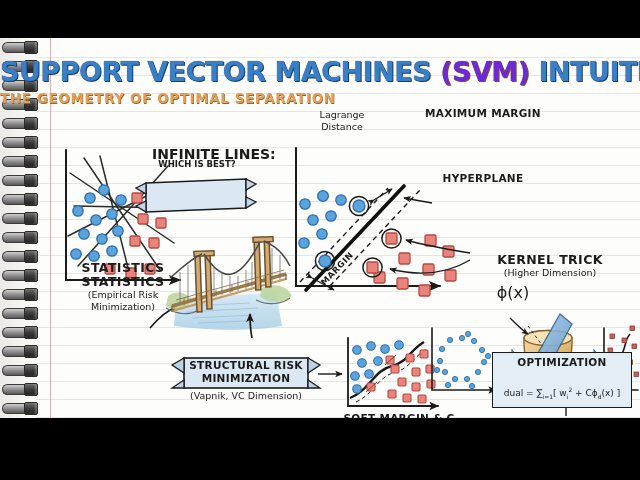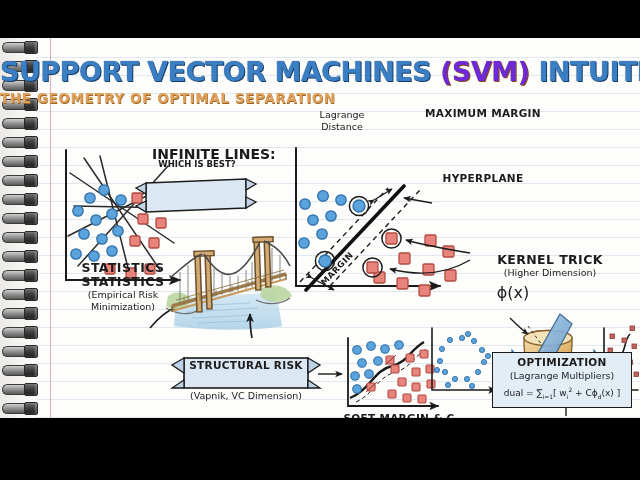--- a/index.html
+++ b/index.html
@@ -443,26 +443,26 @@
     <div class="lbl sm" style="left:300px;top:83px;width:84px;">Distance</div>
 
     <div class="lbl med" style="left:388px;top:69px;width:190px;">MAXIMUM MARGIN</div>
     <div class="lbl med" style="left:388px;top:98px;width:190px;margin-top:36px;">HYPERPLANE</div>
 
 
     <div class="lbl xs" style="left:316px;top:245px;width:50px;font-weight:700;letter-spacing:.6px;
          transform:rotate(-46deg);transform-origin:left top;">MARGIN</div>
 
     <div class="lbl med" style="left:184px;top:321px;width:124px;">STRUCTURAL RISK</div>
+    <div class="lbl med" style="left:184px;top:334px;width:124px;">MINIMIZATION</div>
     <div class="lbl sm" style="left:176px;top:352px;width:140px;">(Vapnik, VC Dimension)</div>
 
     <div class="lbl med" style="left:334px;top:374px;width:130px;">SOFT MARGIN &amp; C</div>
 
     <div class="lbl big" style="left:470px;top:214px;width:160px;">KERNEL TRICK</div>
     <div class="lbl sm" style="left:470px;top:229px;width:160px;">(Higher Dimension)</div>
     <div class="lbl sm" style="left:492px;top:245px;width:42px;font-size:16px;">ϕ(x)</div>
 
     <div class="lbl med" style="left:492px;top:318px;width:140px;">OPTIMIZATION</div>
-    <div class="lbl sm" style="left:492px;top:332px;width:140px;">(Lagrange Multipliers)</div>
     <div class="lbl sm" style="left:492px;top:348px;width:140px;font-size:9px;"><span>dual = </span><span>∑</span><sub>i=1</sub><span>[ w</span><sub>i</sub><sup>2</sup><span> + Cϕ</span><sub>d</sub><span>(x) ]</span></div>
 
   </div>
 </div>
 
 </body></html>

